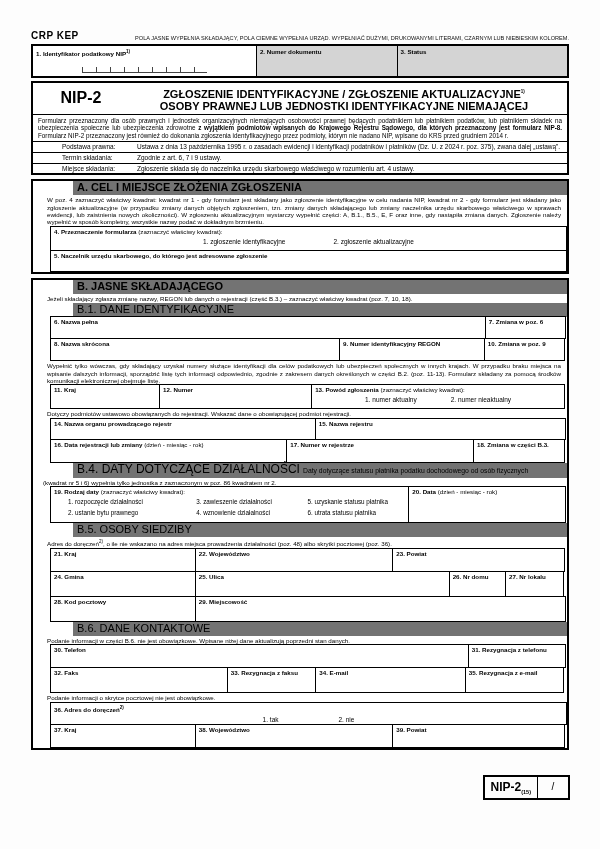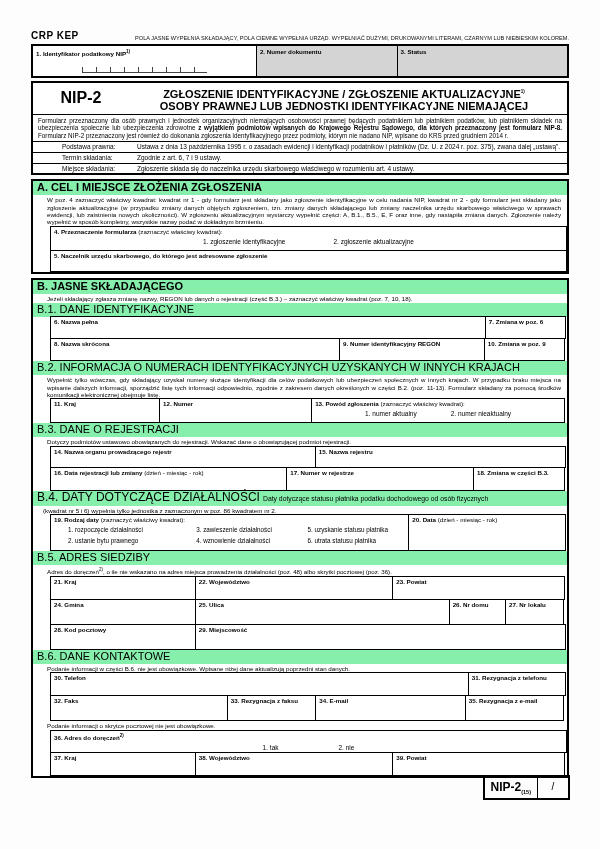--- a/index.html
+++ b/index.html
@@ -27,21 +27,21 @@
   
   .titleblk{display:flex;padding:3px 4px 2px 4px;border-bottom:1px solid #000;}
   .code{width:88px;font-size:16px;font-weight:bold;padding-top:3px;text-align:center;}
   .titles{flex:1;text-align:center;font-weight:bold;font-size:11px;line-height:12px;}
   .intro{padding:2px 5px;font-size:6.3px;line-height:7.6px;text-align:justify;border-bottom:1px solid #000;}
   .legalrow{display:flex;border-bottom:1px solid #000;font-size:6.5px;line-height:7.6px;padding:1px 0;}
   .legalrow:last-child{border-bottom:none;}
   .legallbl{width:75px;padding-left:29px;flex:none;}
   .legaltxt{flex:1;padding-right:6px;}
   
-  .sechead{background:#86efac;font-size:11px;font-weight:bold;padding:1px 4px 2px 4px;line-height:11px;}
+  .sechead{background:#737373;font-size:11px;font-weight:bold;padding:1px 4px 2px 4px;line-height:11px;margin-left:40px;}
   .sechead.reg{font-weight:normal;}
   .sechead .inline-note{font-size:6.8px;font-weight:normal;}
   .secnote{font-size:6.2px;line-height:7.4px;padding:1px 6px 1px 14px;text-align:justify;}
   .fields{margin-left:17px;}
   .frow{display:flex;margin-top:-1px;}
   .fc{border:1px solid #000;border-right:none;padding:1px 3px;position:relative;box-sizing:border-box;}
   .frow .fc:last-child{border-right:1px solid #000;border-right-width:0;}
   .fields .frow .fc{border-right:1px solid #000;margin-right:-1px;}
   .fields{border-right:0;}
   .opts{display:flex;justify-content:center;gap:48px;font-size:6.5px;margin-top:3px;}
@@ -146,41 +146,39 @@
         </div>
         <div class="fc" style="width:28.2%;">
           <span class="flabel">9. Numer identyfikacyjny REGON</span>
         </div>
         <div class="fc" style="width:15.7%;">
           <span class="flabel">10. Zmiana w poz. 9</span>
         </div>
       </div>
     </div>
 
-    <div class="sechead reg">B.2. INFORMACJA O NUMERACH IDENTYFIKACYJNYCH UZYSKANYCH W INNYCH KRAJACH</div>
     <div class="secnote">Wypełnić tylko wówczas, gdy składający uzyskał numery służące identyfikacji dla celów podatkowych lub ubezpieczeń społecznych w innych krajach. W przypadku braku miejsca na wpisanie dalszych informacji, sporządzić listę tych informacji odpowiednio, zgodnie z zakresem danych określonych w części B.2. (poz. 11-13). Formularz składany za pomocą środków komunikacji elektronicznej obejmuje listę.</div>
     <div class="fields">
       <div class="frow">
         <div class="fc" style="width:21.3%;min-height:25px;">
           <span class="flabel">11. Kraj</span>
         </div>
         <div class="fc" style="width:29.6%;">
           <span class="flabel">12. Numer</span>
         </div>
         <div class="fc" style="width:49.1%;">
           <span class="flabel"><b>13. Powód zgłoszenia</b> <span class="fhint">(zaznaczyć właściwy kwadrat):</span></span>
           <div class="opts" style="gap:34px;">
             <span class="opt">1. numer aktualny</span>
             <span class="opt">2. numer nieaktualny</span>
           </div>
         </div>
       </div>
     </div>
 
-    <div class="sechead reg">B.3. DANE O REJESTRACJI</div>
     <div class="secnote">Dotyczy podmiotów ustawowo obowiązanych do rejestracji. Wskazać dane o obowiązującej podmiot rejestracji.</div>
     <div class="fields">
       <div class="frow">
         <div class="fc" style="width:51.4%;min-height:22px;">
           <span class="flabel">14. Nazwa organu prowadzącego rejestr</span>
         </div>
         <div class="fc" style="width:48.6%;">
           <span class="flabel">15. Nazwa rejestru</span>
         </div>
       </div>
@@ -214,21 +212,21 @@
             <span class="opt">4. wznowienie działalności</span>
             <span class="opt">6. utrata statusu płatnika</span>
           </div>
         </div>
         <div class="fc" style="width:30.5%;">
           <span class="flabel"><b>20. Data</b> <span class="fhint">(dzień - miesiąc - rok)</span></span>
         </div>
       </div>
     </div>
 
-    <div class="sechead reg">B.5. ADRES SIEDZIBY</div>
+    <div class="sechead reg">B.5. OSOBY SIEDZIBY</div>
     <div class="secnote">
       <span>Adres do doręczeń</span><sup>2)</sup><span>, o ile nie wskazano na adres miejsca prowadzenia działalności (poz. 48) albo skrytki pocztowej (poz. 36).</span>
     </div>
     <div class="fields">
       <div class="frow">
         <div class="fc" style="width:28.2%;min-height:24px;">
           <span class="flabel">21. Kraj</span>
         </div>
         <div class="fc" style="width:38.4%;">
           <span class="flabel">22. Województwo</span>

